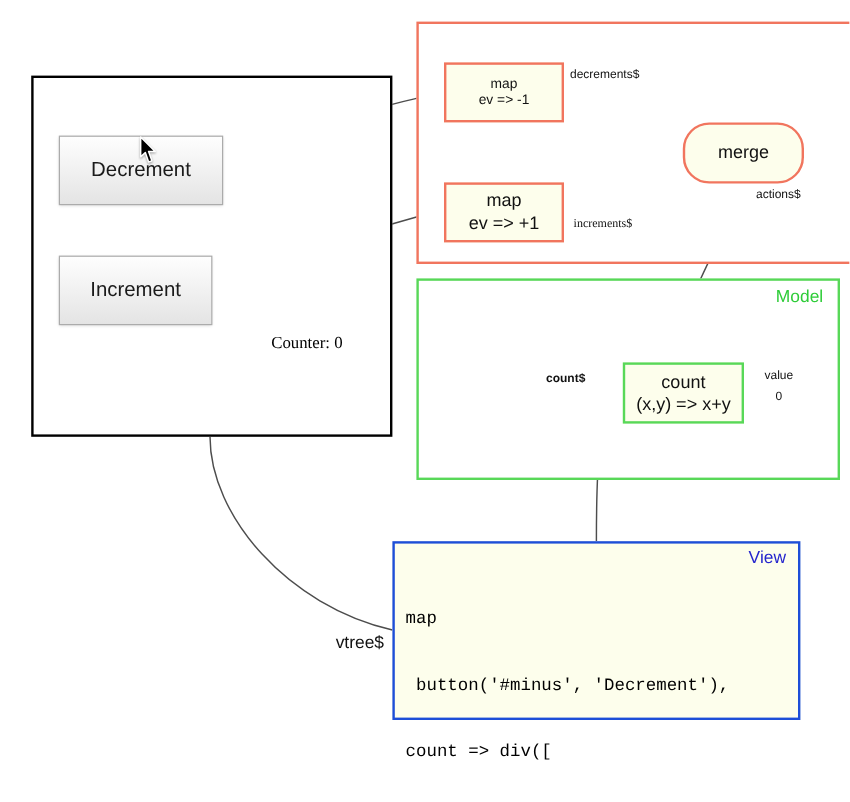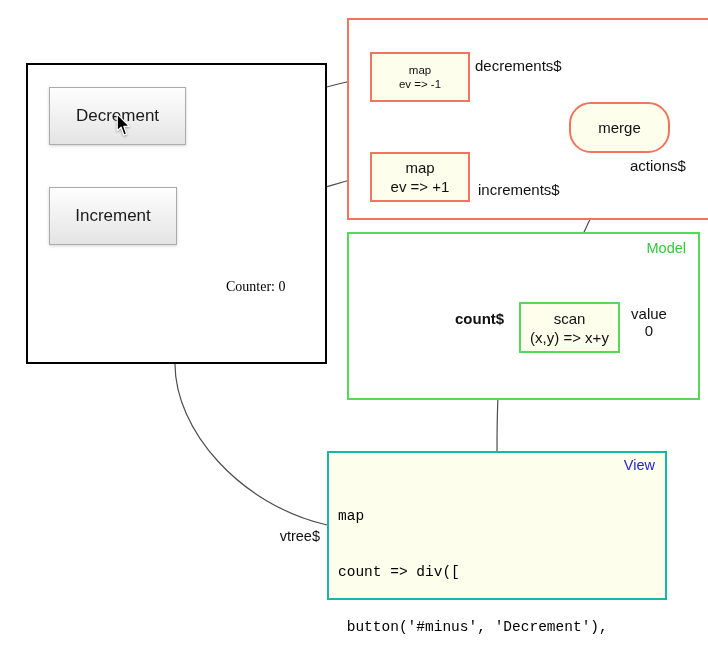--- a/index.html
+++ b/index.html
@@ -30,20 +30,21 @@
   }
   .app-btn {
     position: absolute;
     display: flex; align-items: center; justify-content: center;
     background: linear-gradient(#fefefe, #e4e4e4);
     border: 1px solid #ababab;
     box-shadow: 0 1px 3px rgba(0,0,0,0.18);
     font-size: 17px;
     color: #1b1b1b;
     cursor: default;
+    margin-top: 26px;
   }
   .btn-decrement { left: 21px; top: 22px; width: 137px; height: 58px; }
   .btn-increment { left: 21px; top: 122px; width: 128px; height: 58px; }
   .counter-text {
     position: absolute;
     left: 198px; top: 214px;
     font-family: "Liberation Serif", serif;
     font-size: 14px;
     color: #000000;
     white-space: nowrap;
@@ -62,21 +63,21 @@
   }
   .region-label {
     position: absolute;
     font-size: 14.5px;
     white-space: nowrap;
   }
   .intent-box { left: 347px; top: 18px; width: 414px; height: 202px; border: 2px solid #f1755e; }
   .intent-box .region-label { top: 7px; right: 12px; color: #e0342a; }
   .model-box  { left: 347px; top: 232px; width: 353px; height: 168px; border: 2px solid #58d858; }
   .model-box .region-label { top: 6px; right: 12px; color: #2ecc38; }
-  .view-box   { left: 327px; top: 451px; width: 340px; height: 149px; border: 2px solid #14b8a6; background: #fdfeec; }
+  .view-box   { left: 327px; top: 451px; width: 340px; height: 149px; border: 2px solid #1d4ed8; background: #fdfeec; }
   .view-box .region-label { top: 4px; right: 10px; color: #2525cd; }
 
   
   .node {
     position: absolute;
     display: flex; flex-direction: column;
     align-items: center; justify-content: center;
     background: #fdfeec;
     color: #111111;
     text-align: center;
@@ -84,26 +85,26 @@
   .node-salmon { border: 2px solid #f1755e; }
   .node-green  { border: 2px solid #58d858; }
   .node-map-dec { left: 21px; top: 32px; width: 100px; height: 50px; font-size: 11.5px; line-height: 14px; }
   .node-map-inc { left: 21px; top: 132px; width: 100px; height: 50px; font-size: 15px; line-height: 19px; }
   .node-merge   { left: 220px; top: 82px; width: 101px; height: 51px; font-size: 15px; border-radius: 22px; }
   .node-scan    { left: 170px; top: 68px; width: 101px; height: 51px; font-size: 15px; line-height: 19px; }
 
   
   .stream-label {
     position: absolute;
-    font-size: 15px;
+    font-size: 10px;
     color: #111111;
     white-space: nowrap;
   }
   .lbl-decrements { left: 126px; top: 37px; }
-  .lbl-increments { left: 129px; top: 161px; }
+  .lbl-increments { left: 129px; top: 161px; font-family: Liberation Serif, serif; }
   .lbl-actions    { left: 281px; top: 137px; }
   .lbl-count      { left: 106px; top: 76px; width: 57px; text-align: left; font-weight: bold; }
   .value-block    { left: 278px; top: 71px; width: 44px; text-align: center; line-height: 17px; }
   .lbl-vtree {
     position: absolute;
     left: 276px; top: 528px;
     width: 44px; text-align: right;
     font-size: 14.5px; color: #111111;
   }
 
@@ -162,38 +163,38 @@
 
     <div class="stream-label lbl-decrements">decrements$</div>
     <div class="stream-label lbl-increments">increments$</div>
     <div class="stream-label lbl-actions">actions$</div>
   </div>
 
   <div class="region model-box">
     <div class="region-label">Model</div>
 
     <div class="node node-green node-scan">
-      <div>scan</div>
+      <div>count</div>
       <div>(x,y) =&gt; x+y</div>
     </div>
 
     <div class="stream-label lbl-count">count$</div>
 
     <div class="stream-label value-block">
       <div>value</div>
       <div>0</div>
     </div>
   </div>
 
   <div class="region view-box">
     <div class="region-label">View</div>
     <div class="view-code">
       <div>map</div>
+      <div> button('#minus', 'Decrement'),</div>
       <div>count =&gt; div([</div>
-      <div> button('#minus', 'Decrement'),</div>
       
       
       
     </div>
   </div>
 
   <div class="lbl-vtree">vtree$</div>
 
 </div>
 

